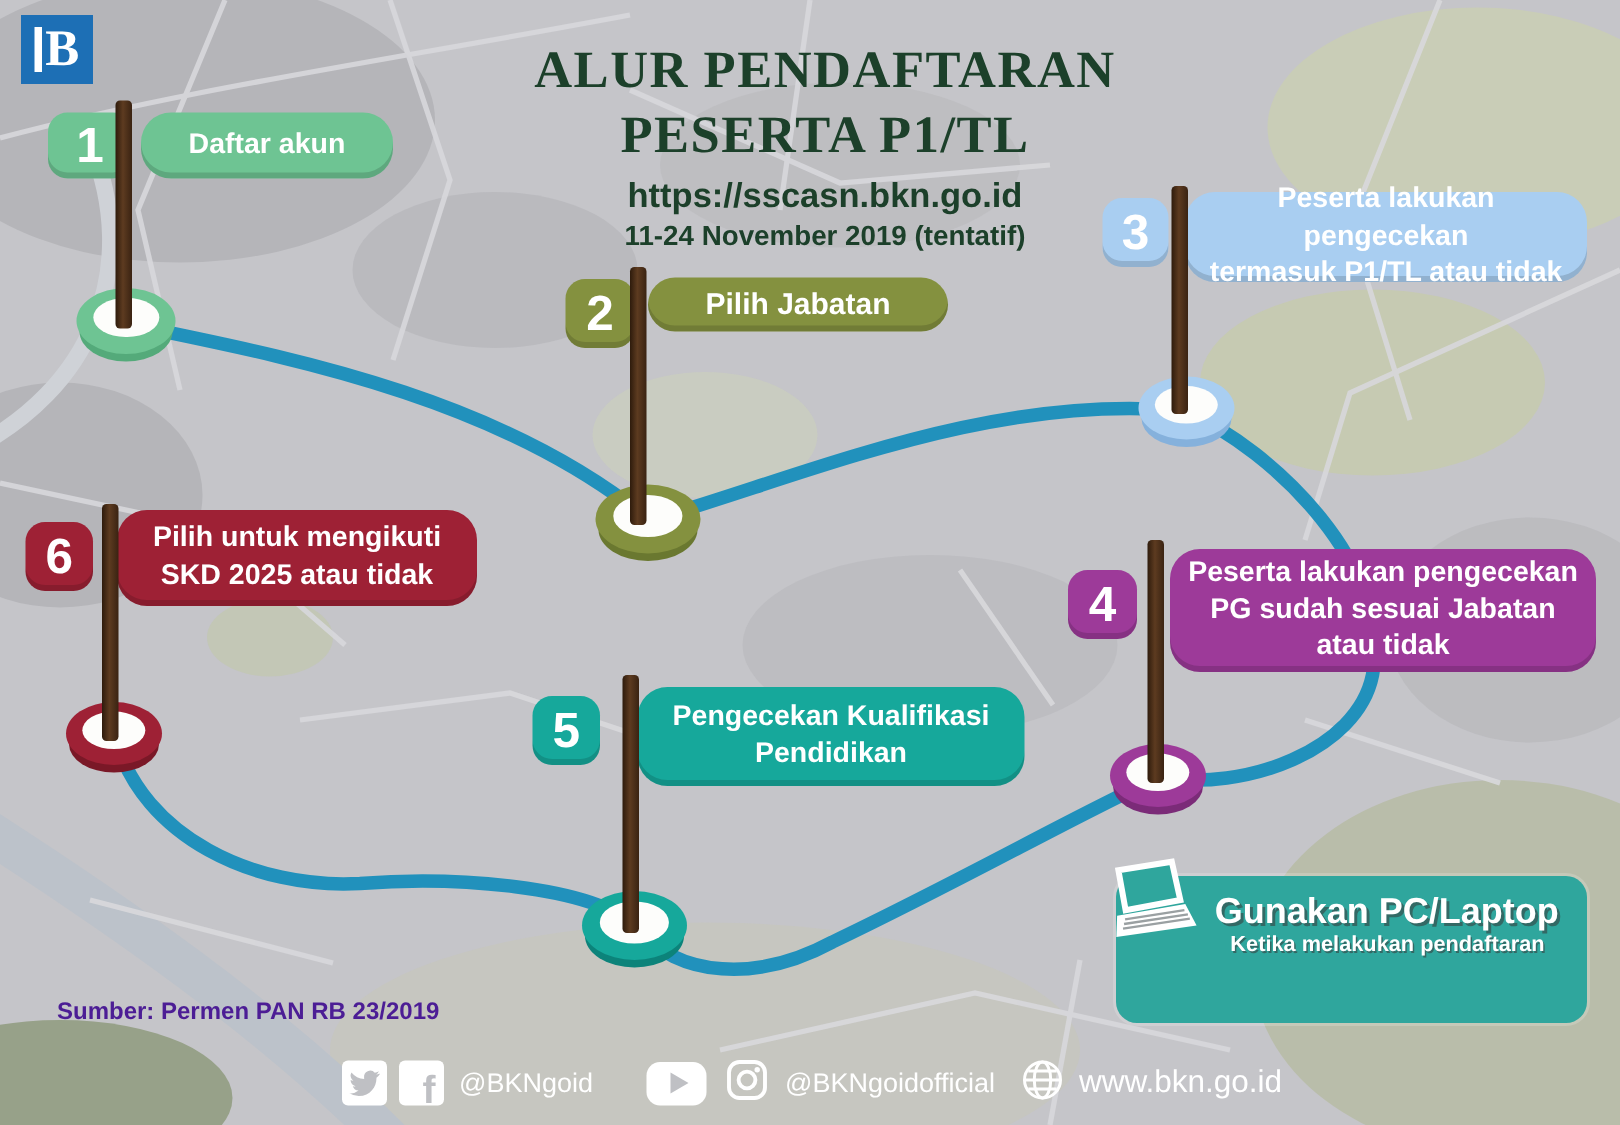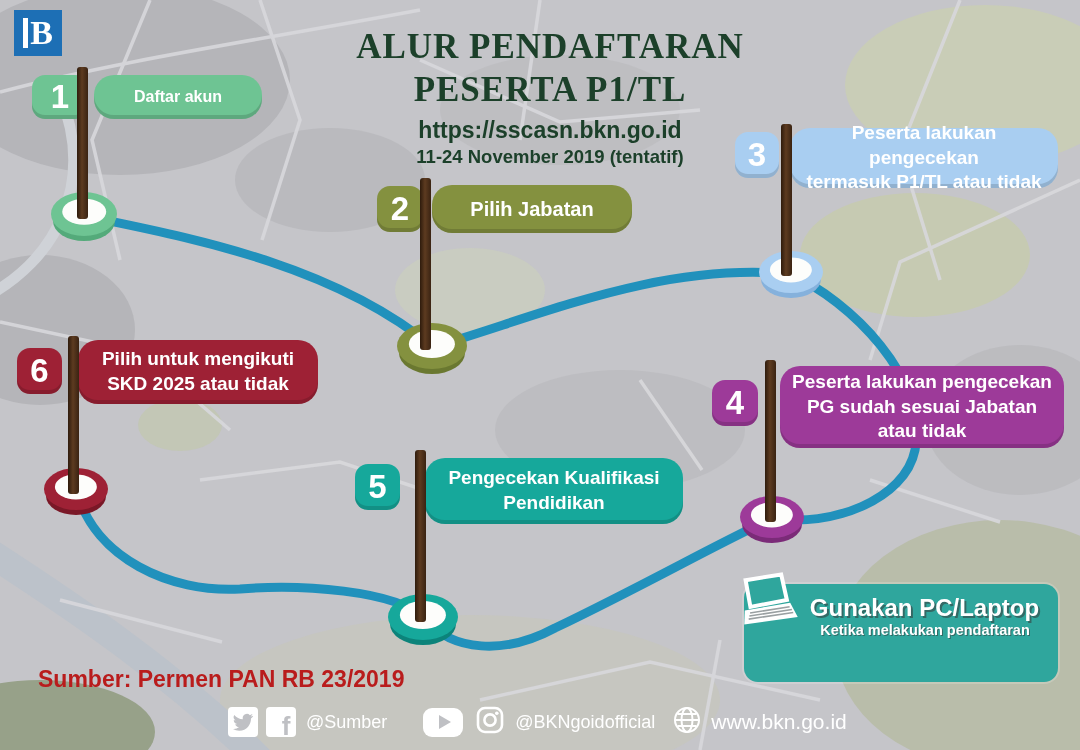--- a/index.html
+++ b/index.html
@@ -29,26 +29,26 @@
   .pill{border-radius:20px;font-weight:bold;font-size:19px;text-align:center;white-space:pre-line;line-height:1.3;padding:0 10px;box-sizing:border-box;}
   .pole{position:absolute;width:11px;border-radius:3px;z-index:4;
         background:linear-gradient(to right,#2e1b0c,#5d3b20 45%,#3a2312);}
   .base{position:absolute;border-radius:50%;background:var(--c);
         box-shadow:0 7px 0 -2px var(--rim);z-index:2;}
   .base .hole{position:absolute;left:50%;top:50%;transform:translate(-50%,-58%);
         width:66%;height:60%;border-radius:50%;background:#fdfdfb;}
 
   
   .s1 .tab {left:32px; top:75px; width:56px; height:44px;}
-  .s1 .pill{left:94px; top:75px; width:168px;height:44px;font-size:16px;}
+  .s1 .pill{left:94px; top:75px; width:168px;height:44px;font-size:19px;}
   .s1 .pole{left:77px; top:67px; height:152px;}
   .s1 .base{left:51px; top:192px;width:66px; height:44px;}
 
   .s2 .tab {left:377px;top:186px;width:46px; height:46px;}
-  .s2 .pill{left:432px;top:185px;width:200px;height:48px;font-size:20px;}
+  .s2 .pill{left:432px;top:185px;width:200px;height:36px;font-size:20px;}
   .s2 .pole{left:420px;top:178px;height:172px;}
   .s2 .base{left:397px;top:323px;width:70px; height:46px;}
 
   .s3 .tab {left:735px;top:132px;width:44px; height:46px;}
   .s3 .pill{left:790px;top:128px;width:268px;height:60px;}
   .s3 .pole{left:781px;top:124px;height:152px;}
   .s3 .base{left:759px;top:251px;width:64px; height:42px;}
 
   .s4 .tab {left:712px;top:380px;width:46px; height:46px;}
   .s4 .pill{left:780px;top:366px;width:284px;height:82px;}
@@ -59,21 +59,21 @@
   .s5 .pill{left:425px;top:458px;width:258px;height:66px;}
   .s5 .pole{left:415px;top:450px;height:172px;}
   .s5 .base{left:388px;top:594px;width:70px; height:46px;}
 
   .s6 .tab {left:17px; top:348px;width:45px; height:46px;}
   .s6 .pill{left:78px; top:340px;width:240px;height:64px;}
   .s6 .pole{left:68px; top:336px;height:158px;}
   .s6 .base{left:44px; top:468px;width:64px; height:42px;}
 
   
-  .source{position:absolute;left:38px;top:666px;font-weight:bold;font-size:23px;color:#b91c1c;z-index:5;}
+  .source{position:absolute;left:38px;top:666px;font-weight:bold;font-size:16px;color:#4c1d95;z-index:5;}
 
   
   .notice{position:absolute;left:744px;top:584px;width:314px;height:98px;border-radius:14px;
           background:var(--nbg);z-index:5;box-shadow:0 0 0 2px rgba(255,255,255,.18);
           color:#fff;text-align:center;}
   .notice .l1{margin-top:10px;padding-left:47px;font-weight:bold;font-size:24px;text-shadow:2px 2px 0 rgba(55,55,55,.55);}
   .notice .l2{padding-left:48px;font-weight:bold;font-size:14.5px;text-shadow:1px 1px 0 rgba(55,55,55,.55);}
   .notice .l3{margin-top:4px;font-weight:bold;font-size:26px;text-shadow:2px 2px 0 rgba(55,55,55,.55);}
   .laptop{position:absolute;left:-8px;top:-12px;z-index:6;}
 
@@ -236,21 +236,21 @@
 
   <div class="footer">
     <div class="sq">
       <svg width="22" height="22" viewBox="0 0 24 24">
           <path fill="#bfc0c4" d="M23 5.1c-.8.4-1.7.6-2.6.8.9-.6 1.6-1.5 2-2.5-.9.5-1.9.9-2.9 1.1A4.5 4.5 0 0 0 11.7 8c0 .4 0 .7.1 1A12.8 12.8 0 0 1 2.5 4.3a4.5 4.5 0 0 0 1.4 6 4.4 4.4 0 0 1-2-.5v.1c0 2.2 1.5 4 3.6 4.4-.4.1-.8.2-1.2.2-.3 0-.6 0-.8-.1a4.5 4.5 0 0 0 4.2 3.1A9 9 0 0 1 1 19.5 12.7 12.7 0 0 0 7.9 21.5c8.3 0 12.8-6.9 12.8-12.8v-.6c.9-.6 1.6-1.4 2.3-2.3z"></path>
         </svg>
     </div>
     <div class="sq m8">
       <span class="fb-f">f</span>
     </div>
-    <div class="handle m10">@Sumber</div>
+    <div class="handle m10">@BKNgoid</div>
     <div class="sq yt m36">
       <div class="tri"></div>
     </div>
     <div class="m12">
       <svg width="30" height="30" viewBox="0 0 30 30" fill="none">
         <rect x="3" y="3" width="24" height="24" rx="7" stroke="#ffffff" stroke-width="2.6"></rect>
         <circle cx="15" cy="15" r="5.6" stroke="#ffffff" stroke-width="2.6"></circle>
         <circle cx="21.8" cy="8.2" r="1.8" fill="#ffffff"></circle>
       </svg>
     </div>

